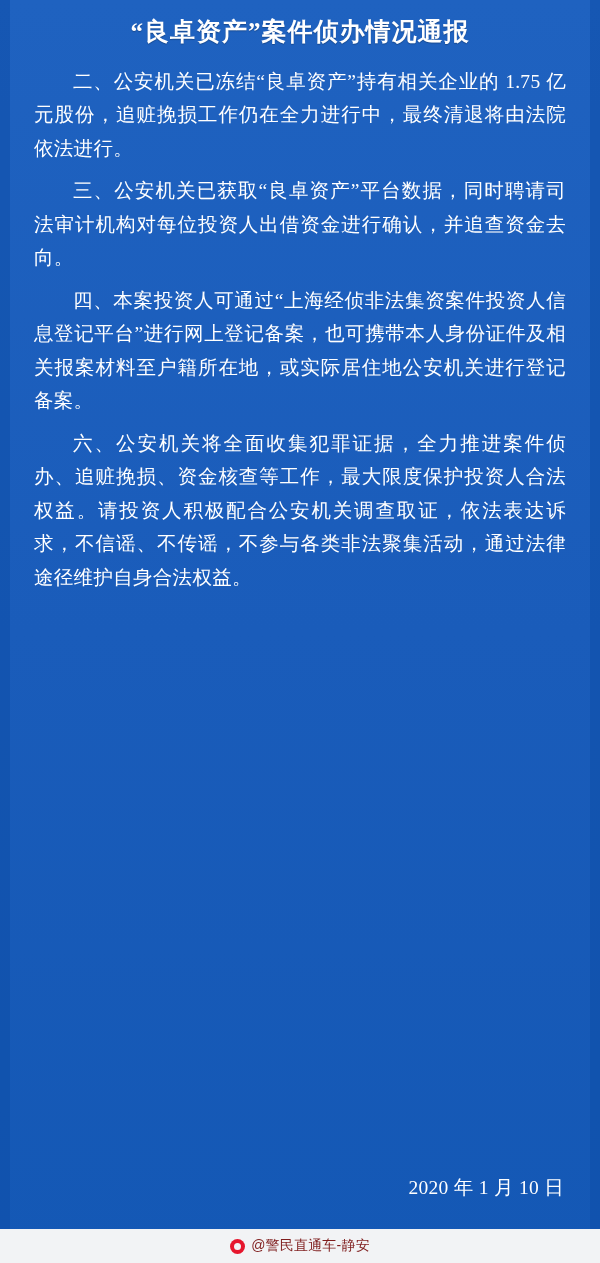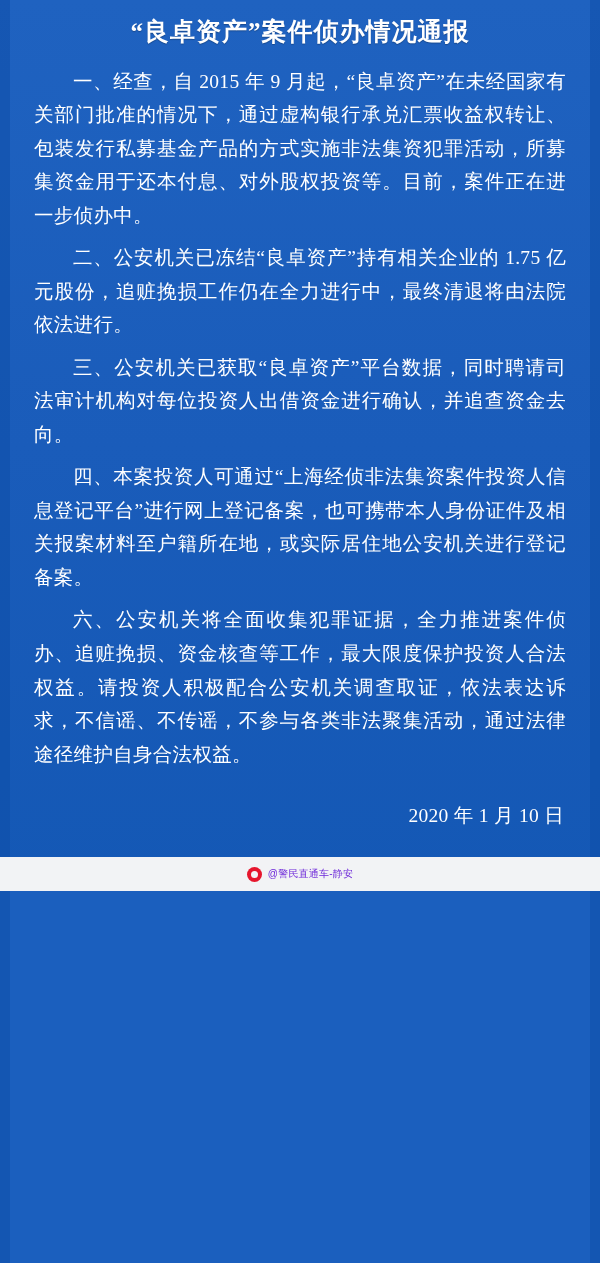--- a/index.html
+++ b/index.html
@@ -10,21 +10,21 @@
   body {
     width: 600px;
     height: 1263px;
     font-family: "Liberation Serif", "DejaVu Serif", serif;
     color: #ffffff;
     overflow: hidden;
     position: relative;
   }
   .page {
     width: 600px;
-    height: 891px;
+    height: 1263px;
     background: linear-gradient(180deg, #1f62c0 0%, #1a5cba 50%, #1458b5 100%);
     position: relative;
     box-sizing: border-box;
   }
   .side-rail {
     position: absolute;
     top: 0;
     width: 10px;
     height: 1263px;
     background: #0f4ea8;
@@ -92,37 +92,36 @@
     content: "";
     position: absolute;
     left: 4px;
     top: 4px;
     width: 7px;
     height: 7px;
     border-radius: 50%;
     background: #f2f3f5;
   }
   .footer-text {
-    color: #6d28d9;
-    font-size: 10px;
+    color: #7f1d1d;
+    font-size: 14px;
     font-family: "Liberation Sans", sans-serif;
     letter-spacing: 0.2px;
   }
 </style>
 </head>
 <body>
 
 <div class="page">
   <div class="side-rail left"></div>
   <div class="side-rail right"></div>
 
   <div class="title">“良卓资产”案件侦办情况通报</div>
 
   <div class="body-wrap">
-    <p class="para">一、经查，自 2015 年 9 月起，“良卓资产”在未经国家有关部门批准的情况下，通过虚构银行承兑汇票收益权转让、包装发行私募基金产品的方式实施非法集资犯罪活动，所募集资金用于还本付息、对外股权投资等。目前，案件正在进一步侦办中。</p>
     <p class="para">二、公安机关已冻结“良卓资产”持有相关企业的 1.75 亿元股份，追赃挽损工作仍在全力进行中，最终清退将由法院依法进行。</p>
     <p class="para">三、公安机关已获取“良卓资产”平台数据，同时聘请司法审计机构对每位投资人出借资金进行确认，并追查资金去向。</p>
     <p class="para">四、本案投资人可通过“上海经侦非法集资案件投资人信息登记平台”进行网上登记备案，也可携带本人身份证件及相关报案材料至户籍所在地，或实际居住地公安机关进行登记备案。</p>
     <p class="para">六、公安机关将全面收集犯罪证据，全力推进案件侦办、追赃挽损、资金核查等工作，最大限度保护投资人合法权益。请投资人积极配合公安机关调查取证，依法表达诉求，不信谣、不传谣，不参与各类非法聚集活动，通过法律途径维护自身合法权益。</p>
   </div>
 
   <div class="signature">
     <div>2020 年 1 月 10 日</div>
   </div>
 

